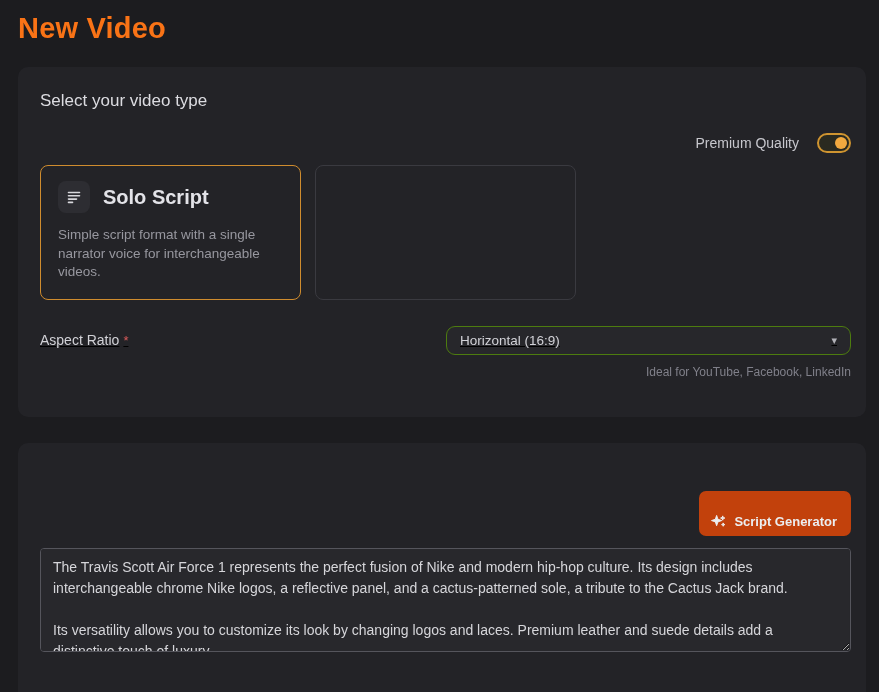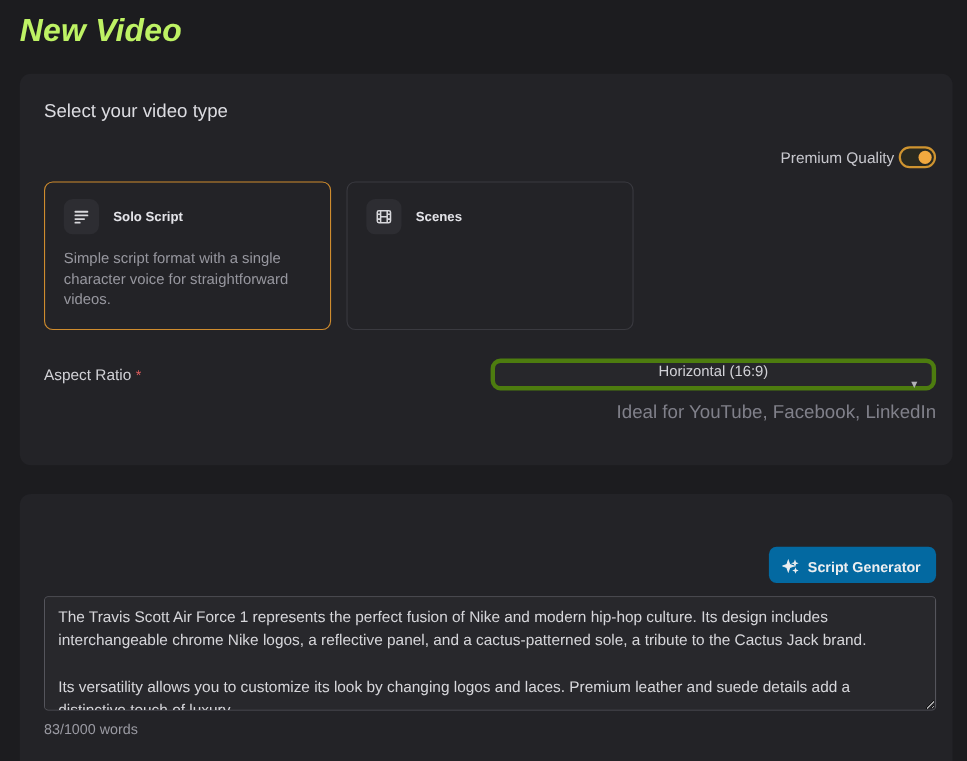--- a/index.html
+++ b/index.html
@@ -5,37 +5,36 @@
   * { box-sizing: border-box; margin: 0; padding: 0; }
   html, body {
     width: 879px; height: 692px; overflow: hidden;
     background: #1c1c1f;
     font-family: "Liberation Sans", sans-serif;
     -webkit-font-smoothing: antialiased;
   }
   .page-title {
     margin: 12px 0 0 18px;
     font-size: 29px; font-weight: 700; letter-spacing: .2px;
-    color: #bef264;
-    font-style: italic;
+    color: #f97316;
   }
   .panel {
     margin: 22px 13px 0 18px;
     background: #232327;
     border-radius: 10px;
     padding: 24px 15px 38px 22px;
   }
   .panel.second { margin-top: 26px; height: 300px; padding-bottom: 20px; }
   .section-heading {
     font-size: 17px; font-weight: 400; color: #dcdce1;
   }
   
   .premium-row {
     display: flex; justify-content: flex-end; align-items: center;
-    gap: 4px; margin-top: 22px;
+    gap: 18px; margin-top: 22px;
   }
   .premium-label { font-size: 14px; color: #c7c7cd; }
   .toggle {
     width: 34px; height: 20px; border-radius: 999px;
     border: 2px solid #cf9430; background: #2a2a20;
     position: relative; cursor: pointer; flex: 0 0 auto;
   }
   .toggle .knob {
     position: absolute; top: 2px; right: 2px;
     width: 12px; height: 12px; border-radius: 50%;
@@ -52,51 +51,51 @@
     background: #232327;
   }
   .card.selected { border-color: #cf8c2e; }
   .card-head { display: flex; align-items: center; gap: 13px; }
   .icon-box {
     width: 32px; height: 32px; border-radius: 8px;
     background: #2d2d32; display: flex; align-items: center; justify-content: center;
     flex: 0 0 auto;
   }
   .icon-box svg { stroke: #d8d8dc; }
-  .card-title { font-size: 12px; font-weight: 700; color: #e3e3e8; }
+  .card-title { font-size: 20px; font-weight: 700; color: #e3e3e8; }
   .card-desc {
     margin-top: 13px; font-size: 13.5px; line-height: 1.38;
     color: #97979f;
   }
   
   .aspect-row {
-    display: flex; align-items: center; margin-top: 26px;
+    display: flex; align-items: center; margin-top: 26px; text-decoration: underline;
   }
   .aspect-label { font-size: 14px; color: #d2d2d7; }
   .required-star { color: #d95b5b; font-size: 13px; margin-left: 4px; }
   .select {
     margin-left: auto; width: 405px; height: 29px;
-    border: 4px solid #4d7c0f; border-radius: 9px;
+    border: 1px solid #4d7c0f; border-radius: 9px;
     background: #27272b; display: flex; align-items: center;
-    padding: 0 13px; cursor: pointer; flex-direction: column;
+    padding: 0 13px; cursor: pointer;
   }
   .select-value { font-size: 13.5px; color: #d2d2d7; }
   .select-caret {
     margin-left: auto; font-size: 11px; color: #b2b2b8; line-height: 1;
   }
   .helper-text {
     margin-top: 10px; text-align: right;
-    font-size: 17px; color: #80808a;
+    font-size: 12px; color: #80808a;
   }
   
   .generator-row { display: flex; justify-content: flex-end; margin-top: 24px; }
   .generator-btn {
     display: flex; align-items: flex-start; gap: 8px;
-    background: #0369a1; border: none; border-radius: 7px;
-    padding: 11px 14px 7px 12px; cursor: pointer;
+    background: #c2410c; border: none; border-radius: 7px;
+    padding: 23px 14px 7px 12px; cursor: pointer;
   }
   .generator-btn svg { stroke: #eceef0; fill: #eceef0; }
   .generator-btn-label { font-size: 13px; font-weight: 700; color: #eceef0; }
   .script-area {
     display: block; margin-top: 12px; width: 100%; height: 104px;
     background: #28282c; border: 1px solid #55555c; border-radius: 4px;
     padding: 8px 12px; resize: both;
     color: #d6d6da; font-size: 14px; line-height: 1.5;
     font-family: "Liberation Sans", sans-serif;
     outline: none;
@@ -125,39 +124,24 @@
         <span class="icon-box">
           <svg width="16" height="16" viewBox="0 0 16 16" fill="none" stroke-width="1.6" stroke-linecap="round">
             <line x1="2.5" y1="3.5" x2="13.5" y2="3.5"></line>
             <line x1="2.5" y1="6.8" x2="13.5" y2="6.8"></line>
             <line x1="2.5" y1="10.1" x2="10.5" y2="10.1"></line>
             <line x1="2.5" y1="13.4" x2="6.5" y2="13.4"></line>
           </svg>
         </span>
         <span class="card-title">Solo Script</span>
       </div>
-      <p class="card-desc">Simple script format with a single character voice for straightforward videos.</p>
+      <p class="card-desc">Simple script format with a single narrator voice for interchangeable videos.</p>
     </div>
 
     <div class="card">
-      <div class="card-head">
-        <span class="icon-box">
-          <svg width="16" height="16" viewBox="0 0 16 16" fill="none" stroke-width="1.4" stroke-linejoin="round">
-            <rect x="2" y="2.5" width="12" height="11" rx="1.5"></rect>
-            <line x1="5" y1="2.5" x2="5" y2="13.5"></line>
-            <line x1="11" y1="2.5" x2="11" y2="13.5"></line>
-            <line x1="5" y1="8" x2="11" y2="8"></line>
-            <line x1="2" y1="5.8" x2="5" y2="5.8"></line>
-            <line x1="2" y1="10.2" x2="5" y2="10.2"></line>
-            <line x1="11" y1="5.8" x2="14" y2="5.8"></line>
-            <line x1="11" y1="10.2" x2="14" y2="10.2"></line>
-          </svg>
-        </span>
-        <span class="card-title">Scenes</span>
-      </div>
     </div>
 
 
   </div>
 
   <div class="aspect-row">
     <span class="aspect-label">Aspect Ratio</span>
     <span class="required-star">*</span>
     <div class="select" role="combobox">
       <span class="select-value">Horizontal (16:9)</span>
@@ -179,14 +163,13 @@
         </svg>
       </span>
       <span class="generator-btn-label">Script Generator</span>
     </button>
   </div>
 
   <textarea class="script-area" spellcheck="false" style="">The Travis Scott Air Force 1 represents the perfect fusion of Nike and modern hip-hop culture. Its design includes interchangeable chrome Nike logos, a reflective panel, and a cactus-patterned sole, a tribute to the Cactus Jack brand.
 
 Its versatility allows you to customize its look by changing logos and laces. Premium leather and suede details add a distinctive touch of luxury.</textarea>
 
-  <div class="word-count">83/1000 words</div>
 </section>
 
 </body></html>

